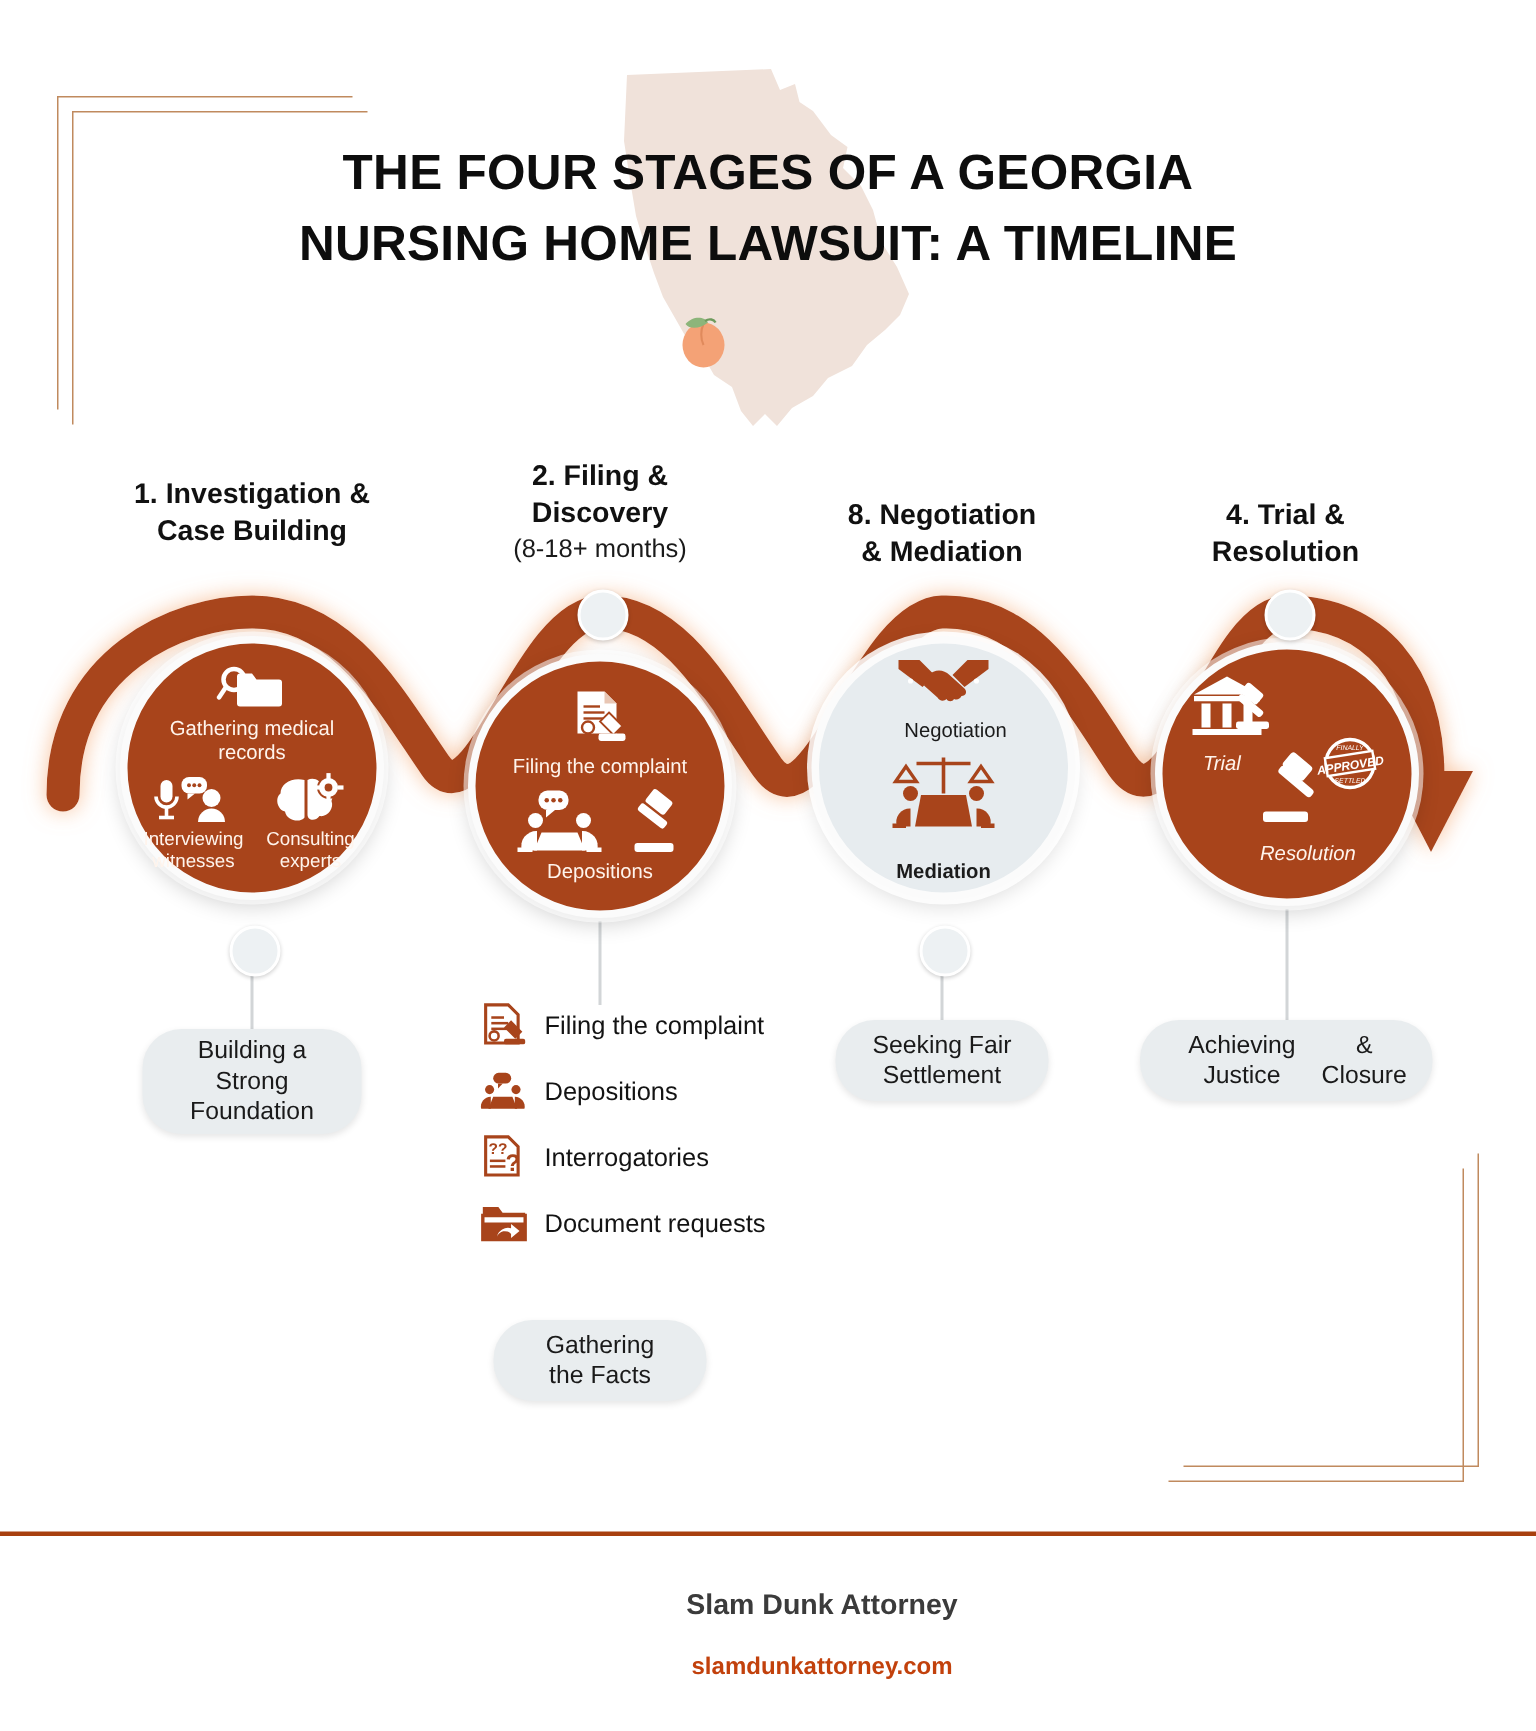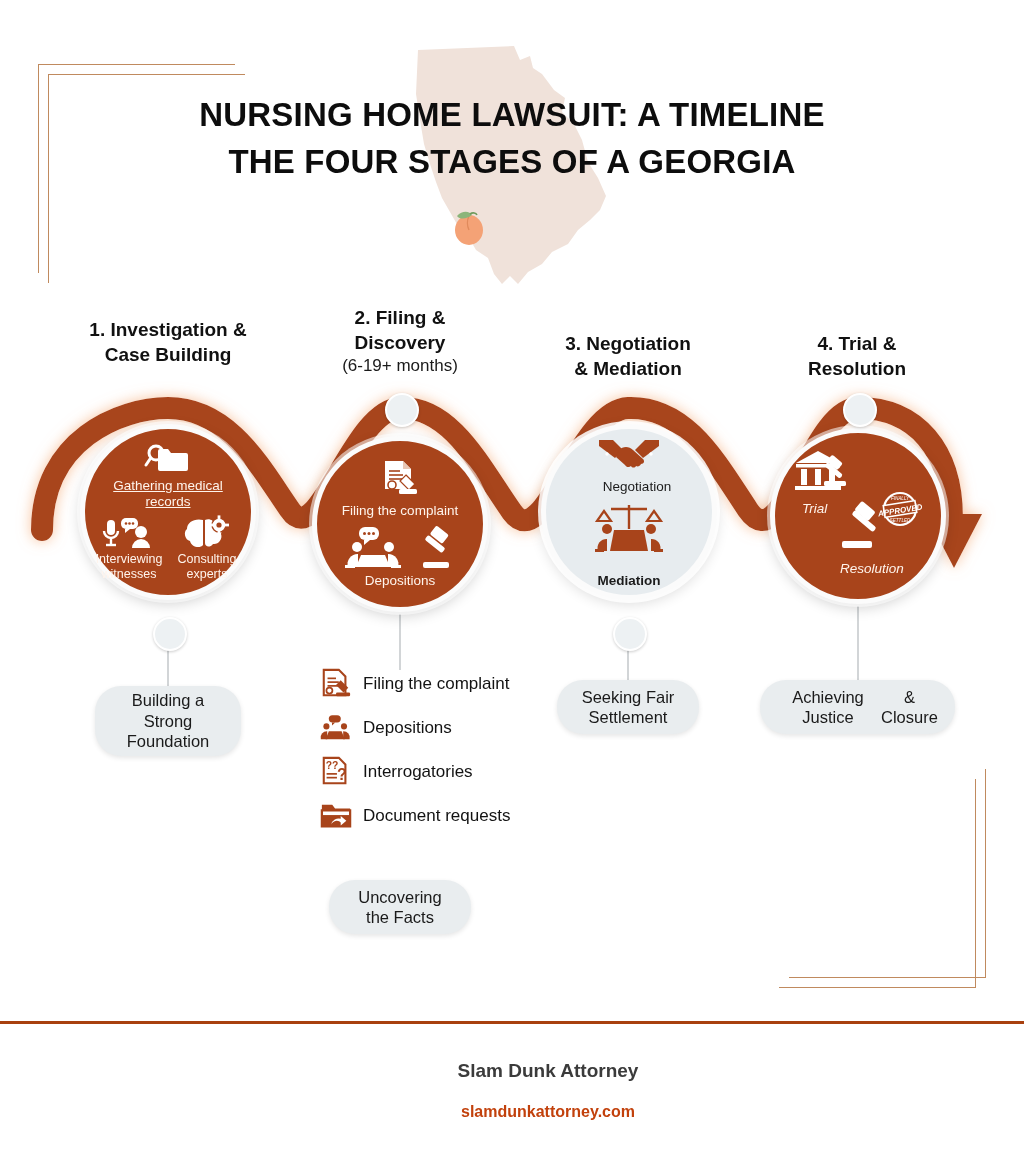--- a/index.html
+++ b/index.html
@@ -96,22 +96,22 @@
     <g transform="translate(52,166)">
       <ellipse cx="15" cy="20" rx="14" ry="15" fill="#F4A276"></ellipse>
       <path d="M15 6 C13 10 13 16 15 20" stroke="#E08A5C" stroke-width="1.4" fill="none"></path>
       <path d="M3 6 C8 0 16 1 18 5 C13 9 6 10 3 6Z" fill="#8CB57A"></path>
       <path d="M16 4 C19 2 22 3 23 5" stroke="#6E9A5C" stroke-width="1.6" fill="none"></path>
     </g>
   </svg>
 </div>
 
 <div class="title-wrap">
+  <div class="title-line">THE FOUR STAGES OF A GEORGIA</div>
   <div class="title-line">NURSING HOME LAWSUIT: A TIMELINE</div>
-  <div class="title-line">THE FOUR STAGES OF A GEORGIA</div>
 </div>
 
 <div class="ribbon">
   <svg width="1024" height="400" viewBox="0 0 1024 400">
     <defs>
       <filter id="glow" x="-20%" y="-20%" width="140%" height="140%">
         <feGaussianBlur stdDeviation="7" result="b"></feGaussianBlur>
         <feFlood flood-color="#F7B98E" flood-opacity="0.85"></feFlood>
         <feComposite in2="b" operator="in" result="g"></feComposite>
         <feMerge>
@@ -143,21 +143,21 @@
 </div>
 
 <div class="circ dark" style="left:80px;top:424px;width:176px;height:176px;">
   <span>
     <svg width="44" height="32" viewBox="0 0 44 32">
       <path d="M12 6 h10 l3 4 h15 a2 2 0 0 1 2 2 v14 a2 2 0 0 1 -2 2 h-26 a2 2 0 0 1 -2 -2 v-18 a2 2 0 0 1 2 -2 z" fill="#fff"></path>
       <circle cx="10" cy="10" r="7" fill="none" stroke="#fff" stroke-width="3"></circle>
       <line x1="4" y1="16" x2="0" y2="22" stroke="#fff" stroke-width="3" stroke-linecap="round"></line>
     </svg>
   </span>
-  <div class="ic-label big" style="margin-top:3px;max-width:140px;text-decoration:underline;">Gathering medical records</div>
+  <div class="ic-label big" style="margin-top:3px;max-width:140px;">Gathering medical records</div>
   <div class="row2" style="margin-top:7px;">
     <div class="cell">
       <span>
         <svg width="52" height="34" viewBox="0 0 52 34">
           <rect x="4" y="4" width="8" height="15" rx="4" fill="#fff"></rect>
           <path d="M1 15 a7 7 0 0 0 14 0" fill="none" stroke="#fff" stroke-width="2.4"></path>
           <line x1="8" y1="22" x2="8" y2="29" stroke="#fff" stroke-width="2.4"></line>
           <line x1="3" y1="29" x2="13" y2="29" stroke="#fff" stroke-width="2.4"></line>
           <rect x="18" y="2" width="17" height="11" rx="5" fill="#fff"></rect>
           <path d="M22 13 l0 4 l5 -4 z" fill="#fff"></path>
@@ -194,21 +194,21 @@
 <div class="stem" style="left:167px;top:640px;height:48px;"></div>
 <div class="pill" style="left:95px;top:686px;width:146px;height:70px;flex-direction:column;">
   <div>Building a</div>
   <div>Strong</div>
   <div>Foundation</div>
 </div>
 
 <div class="stage-head" style="left:300px;top:306px;width:200px;">
   <div class="hl">2. Filing &amp;</div>
   <div class="hl">Discovery</div>
-  <div class="dur">(6-19+ months)</div>
+  <div class="dur">(8-18+ months)</div>
 </div>
 
 <div class="node" style="left:385px;top:393px;"></div>
 
 <div class="circ dark" style="left:312px;top:436px;width:176px;height:176px;">
   <span>
     <svg width="42" height="40" viewBox="0 0 42 40">
       <path d="M6 2 h18 l8 8 v20 h-26 z" fill="#fff"></path>
       <path d="M24 2 v8 h8 z" fill="#E8C6B4"></path>
       <g stroke="#A8441B" stroke-width="1.6">
@@ -304,26 +304,26 @@
         <path d="M2 9 h30 v17 h-30 z" fill="#fff" stroke="#A8441B" stroke-width="2.4"></path>
         <path d="M2 14 h30 v12 h-30 z" fill="#A8441B"></path>
         <path d="M12 24 a8 8 0 0 1 10 -6 l0 -3 l6 5 l-6 5 l0 -3 a6 6 0 0 0 -10 2 z" fill="#fff"></path>
       </svg>
     </span>
     <span class="txt">Document requests</span>
   </div>
 </div>
 
 <div class="pill" style="left:329px;top:880px;width:142px;height:54px;flex-direction:column;">
-  <div>Uncovering</div>
+  <div>Gathering</div>
   <div>the Facts</div>
 </div>
 
 <div class="stage-head" style="left:528px;top:332px;width:200px;">
-  <div class="hl">3. Negotiation</div>
+  <div class="hl">8. Negotiation</div>
   <div class="hl">&amp; Mediation</div>
   <div class="dur"></div>
 </div>
 
 <div class="circ light" style="left:541px;top:424px;width:176px;height:176px;">
   <span>
     <svg width="64" height="38" viewBox="0 0 64 38">
       <path d="M2 4 h14 l10 10 l-8 8 l-16 -12 z" fill="#A8441B"></path>
       <path d="M62 4 h-14 l-10 10 l8 8 l16 -12 z" fill="#A8441B"></path>
       <path d="M22 14 c4 -4 10 -4 14 0 l10 9 c2 2 1 5 -2 5 c-1 2 -3 3 -5 2 c-1 2 -4 2 -5 0

